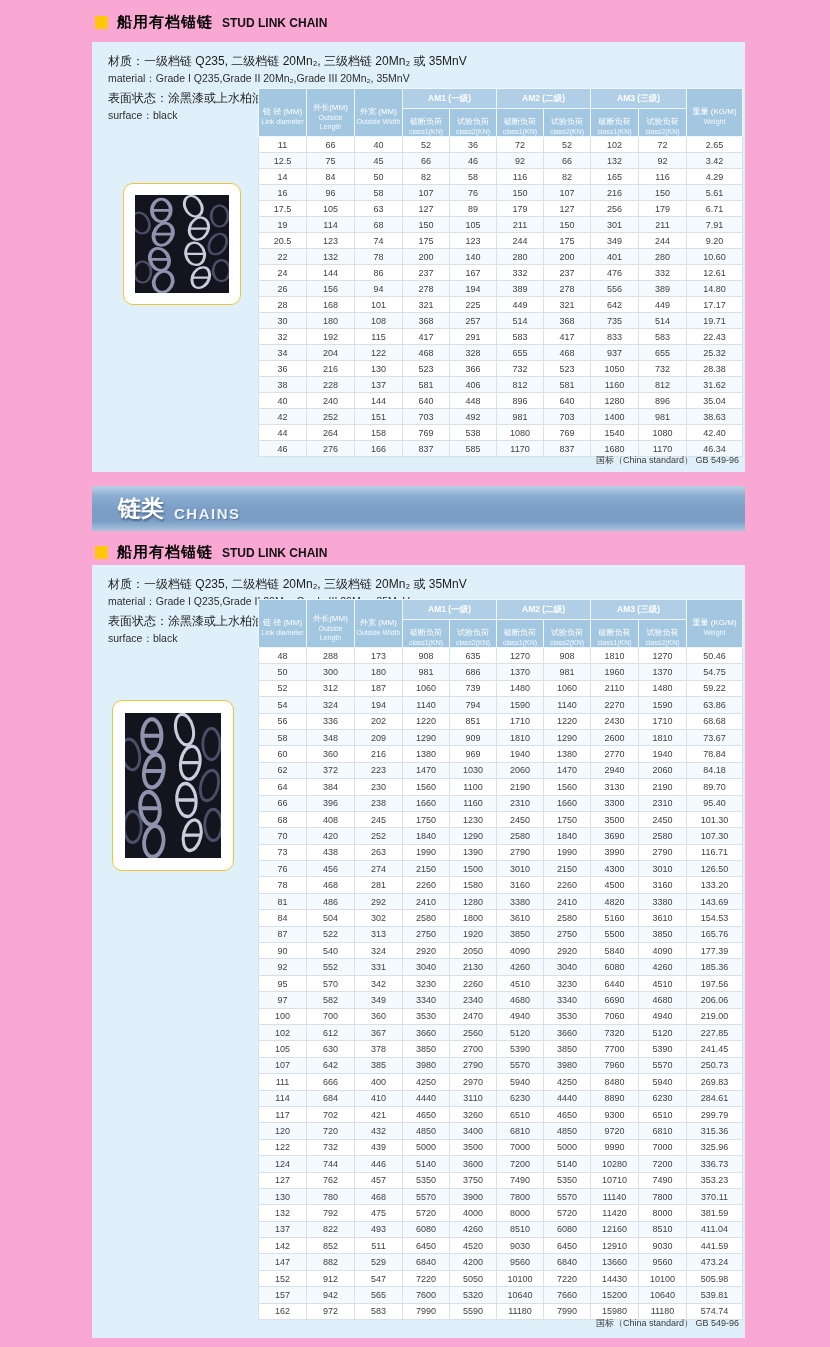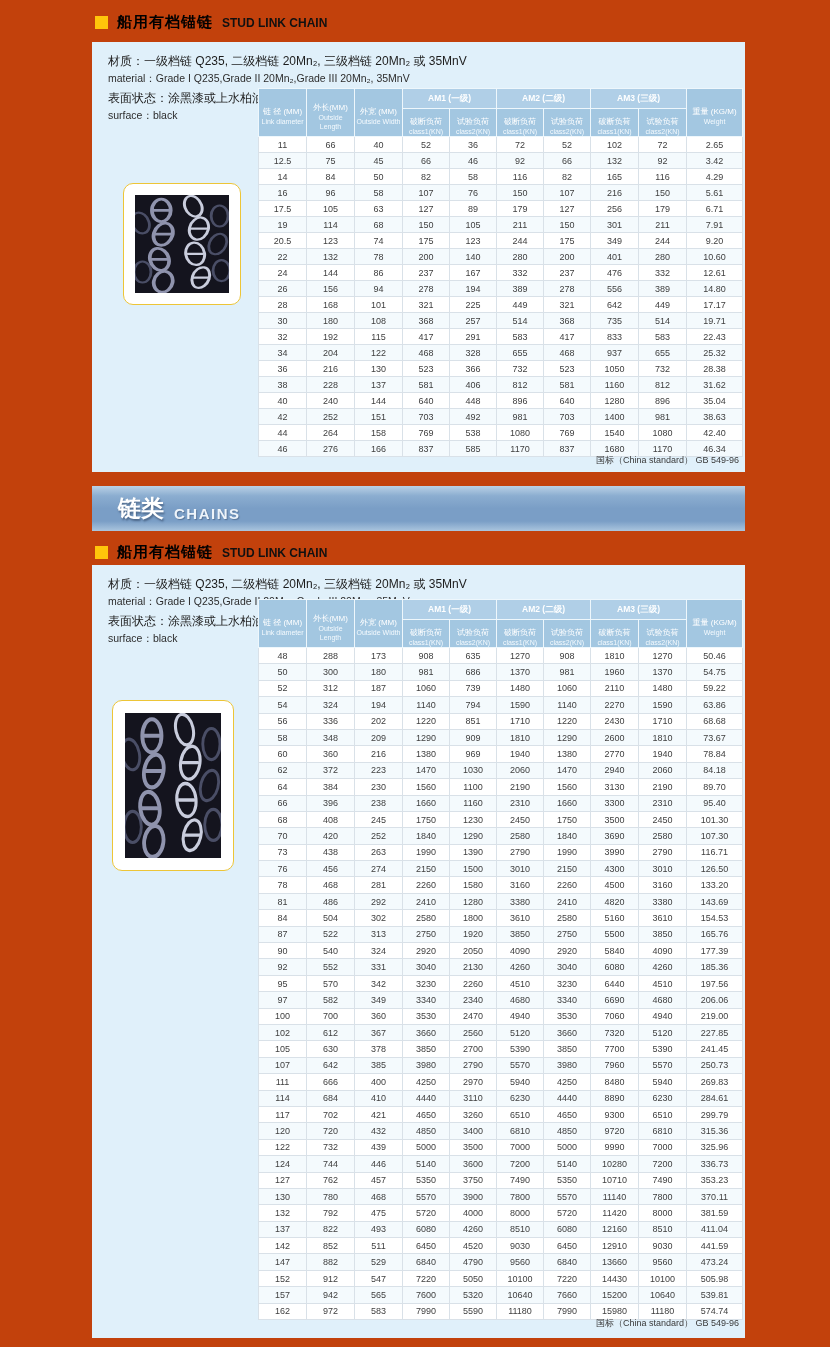--- a/index.html
+++ b/index.html
@@ -1,16 +1,16 @@
 <!DOCTYPE html>
 <html style="--panel-bg: #e0f0fa; --header-cell: #a3c7e1; --header-group: #b0cfe7; --accent-yellow: #ffc60b; --banner-blue: #7a9ec6; --grid-line: #d9e1e8;"><head>
 <meta charset="utf-8">
 <style>
   html,body{margin:0;padding:0;background:#ffffff;}
-  .page{position:relative;width:830px;height:1347px;background:#c2410c;overflow:hidden;
+  .page{position:relative;width:830px;height:1347px;background:#f9a8d4;overflow:hidden;
         font-family:"Liberation Sans","DejaVu Sans",sans-serif;}
 
   
   .sec-head{position:absolute;left:95px;display:flex;align-items:center;gap:9px;}
   .bullet{width:13px;height:13px;background:var(--accent-yellow,#ffc60b);}
   .t-zh{font-size:15px;font-weight:bold;color:#000;letter-spacing:1px;}
   .t-en{font-size:12px;font-weight:bold;color:#111;}
 
   
   .panel{position:absolute;left:92px;width:653px;background:var(--panel-bg,#e0f0fa);}
@@ -979,21 +979,21 @@
               <td>6450</td>
               <td>12910</td>
               <td>9030</td>
               <td>441.59</td>
             </tr>
             <tr>
               <td>147</td>
               <td>882</td>
               <td>529</td>
               <td>6840</td>
-              <td>4790</td>
+              <td>4200</td>
               <td>9560</td>
               <td>6840</td>
               <td>13660</td>
               <td>9560</td>
               <td>473.24</td>
             </tr>
             <tr>
               <td>152</td>
               <td>912</td>
               <td>547</td>

